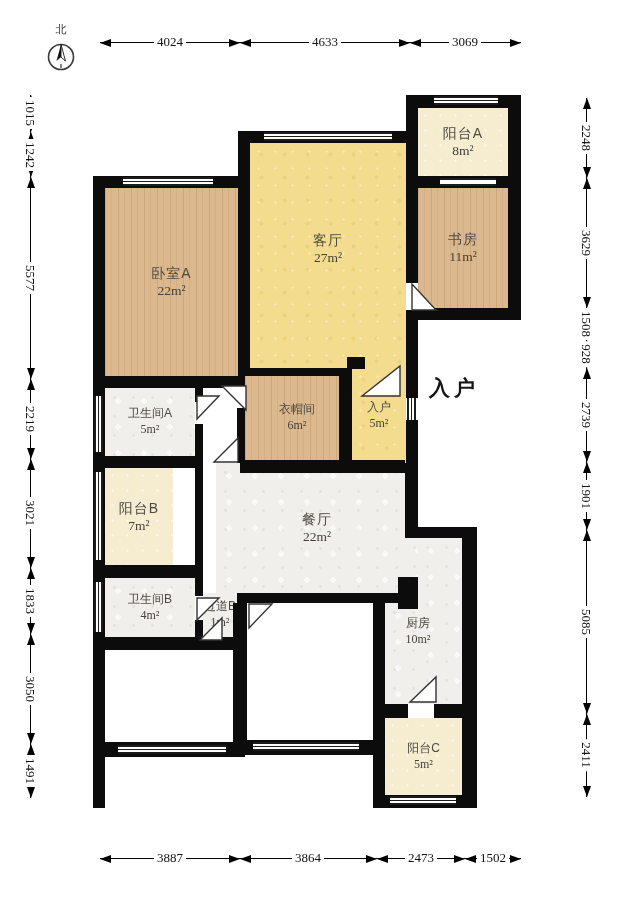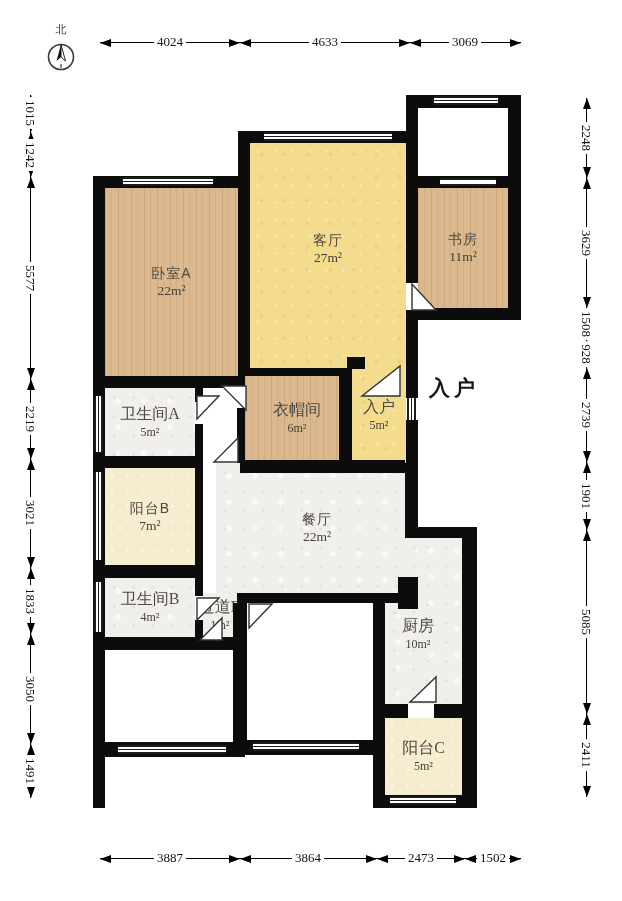--- a/index.html
+++ b/index.html
@@ -13,21 +13,21 @@
         background-image:repeating-linear-gradient(90deg,rgba(146,98,48,.20) 0 1px,rgba(0,0,0,0) 1px 6px,rgba(146,98,48,.10) 6px 7px,rgba(0,0,0,0) 7px 13px);}
   .living{background:#f3dc8d;
         background-image:radial-gradient(rgba(255,255,255,.35) 10%,rgba(0,0,0,0) 11%),radial-gradient(rgba(214,178,84,.25) 12%,rgba(0,0,0,0) 13%);
         background-size:17px 17px,23px 23px;}
   .cream{background:#f6edd1;background-image:radial-gradient(rgba(255,255,255,.5) 12%,rgba(0,0,0,0) 13%);background-size:15px 15px;}
   .svc{background:#f1efeb;background-image:radial-gradient(rgba(255,255,255,.6) 15%,rgba(0,0,0,0) 16%),radial-gradient(rgba(190,186,178,.25) 10%,rgba(0,0,0,0) 11%);background-size:26px 26px,19px 19px;}
 
   .rl{text-align:center;line-height:1.3;}
   .rn{font-size:14px;color:#4e4a43;letter-spacing:1px;white-space:nowrap;}
   .ra{font-size:13.5px;font-family:"Liberation Serif",serif;color:#45413b;}
-  .small .rn{font-size:16px;letter-spacing:0;font-family:Liberation Serif, serif;}
+  .small .rn{font-size:12px;letter-spacing:0;}
   .small .ra{font-size:12px;}
 
   
   .w{position:absolute;background:#0c0c0c;}
   .win-h{position:absolute;background:#fff;border-top:2px solid #1c1c1c;border-bottom:2px solid #1c1c1c;
          background-image:linear-gradient(to bottom,rgba(0,0,0,0) 0 42%,#1c1c1c 42% 58%,rgba(0,0,0,0) 58%);}
   .win-v{position:absolute;background:#fff;border-left:2px solid #1c1c1c;border-right:2px solid #1c1c1c;
          background-image:linear-gradient(to right,rgba(0,0,0,0) 0 42%,#1c1c1c 42% 58%,rgba(0,0,0,0) 58%);}
 
   
@@ -70,20 +70,26 @@
         <div class="rn">卧室A</div>
         <div class="ra">22m²</div>
       </div>
   </div>
   <div class="room living" style="left:250px;top:143px;width:156px;height:261px;align-items:flex-start">
     <div class="rl" style="padding-top:88px">
         <div class="rn">客厅</div>
         <div class="ra">27m²</div>
       </div>
   </div>
+  <div class="room cream" style="left:418px;top:108px;width:90px;height:68px">
+    <div class="rl">
+        <div class="rn">阳台A</div>
+        <div class="ra">8m²</div>
+      </div>
+  </div>
   <div class="room wood" style="left:418px;top:188px;width:90px;height:120px">
     <div class="rl">
         <div class="rn">书房</div>
         <div class="ra">11m²</div>
       </div>
   </div>
   <div class="room svc" style="left:105px;top:388px;width:90px;height:68px">
     <div class="rl small">
         <div class="rn">卫生间A</div>
         <div class="ra">5m²</div>
@@ -94,21 +100,21 @@
         <div class="rn">衣帽间</div>
         <div class="ra">6m²</div>
       </div>
   </div>
   <div class="room living" style="left:352px;top:368px;width:54px;height:95px">
     <div class="rl small">
         <div class="rn">入户</div>
         <div class="ra">5m²</div>
       </div>
   </div>
-  <div class="room cream" style="left:105px;top:468px;width:90px;height:97px">
+  <div class="room cream" style="left:105px;top:468px;width:68px;height:97px">
     <div class="rl">
         <div class="rn">阳台B</div>
         <div class="ra">7m²</div>
       </div>
   </div>
   <div class="room svc" style="left:216px;top:463px;width:202px;height:130px">
     <div class="rl">
         <div class="rn">餐厅</div>
         <div class="ra">22m²</div>
       </div>

